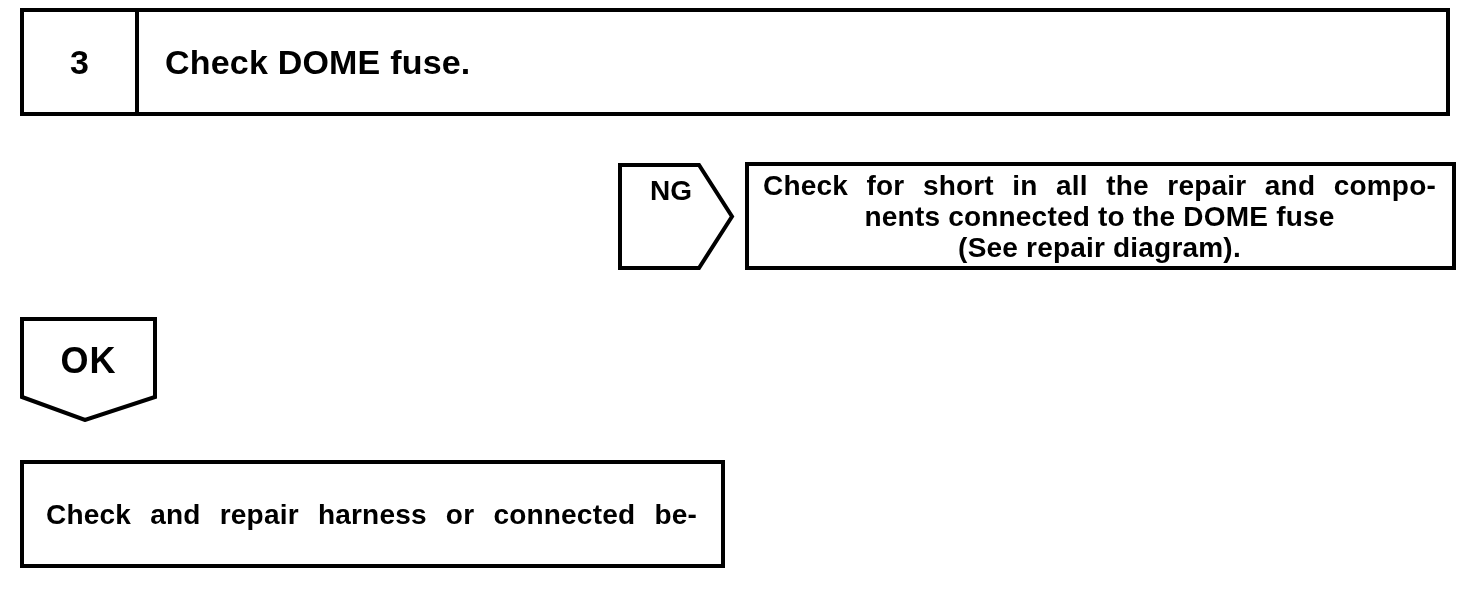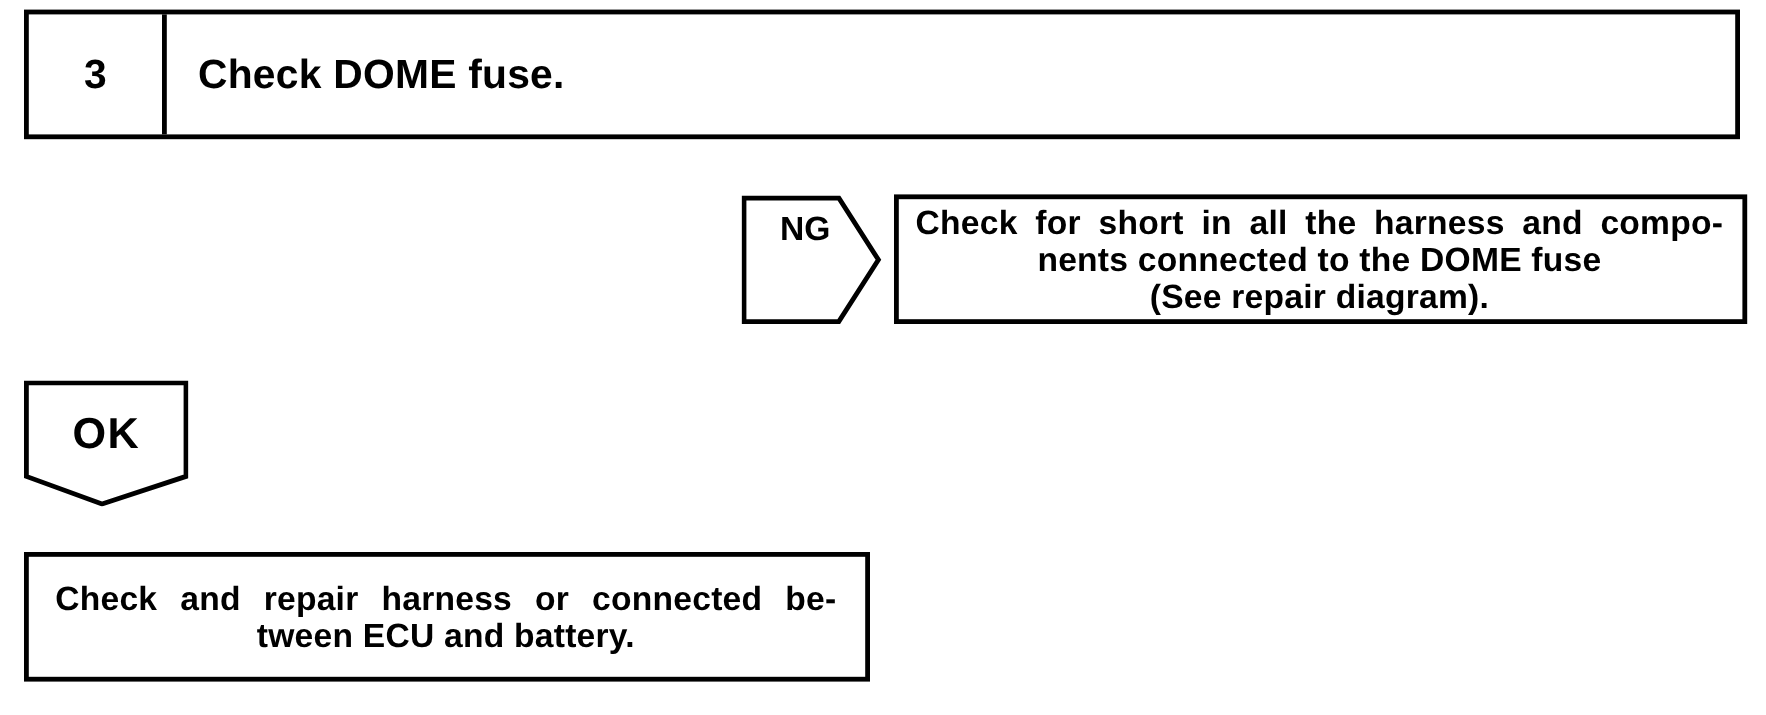--- a/index.html
+++ b/index.html
@@ -141,28 +141,27 @@
 </div>
 
 <div class="connector ng-connector">
   <svg width="117" height="107" viewBox="0 0 117 107">
     <polygon points="2,2 81,2 114,53.5 81,105 2,105"></polygon>
   </svg>
   <div class="ng-label">NG</div>
 </div>
 
 <div class="action-box ng-box">
-  <div class="line line-justified">Check for short in all the harness and compo-</div>
+  <div class="line line-justified">Check for short in all the repair and compo-</div>
   <div class="line">nents connected to the DOME fuse</div>
   <div class="line">(See repair diagram).</div>
 </div>
 
 <div class="connector ok-connector">
   <svg width="137" height="105" viewBox="0 0 137 105">
     <polygon points="2,2 135,2 135,80 65,103 2,80"></polygon>
   </svg>
   <div class="ok-label">OK</div>
 </div>
 
 <div class="action-box ok-box">
   <div class="line line-justified">Check and repair harness or connected be-</div>
-  <div class="line">tween ECU and battery.</div>
 </div>
 
 </body></html>

